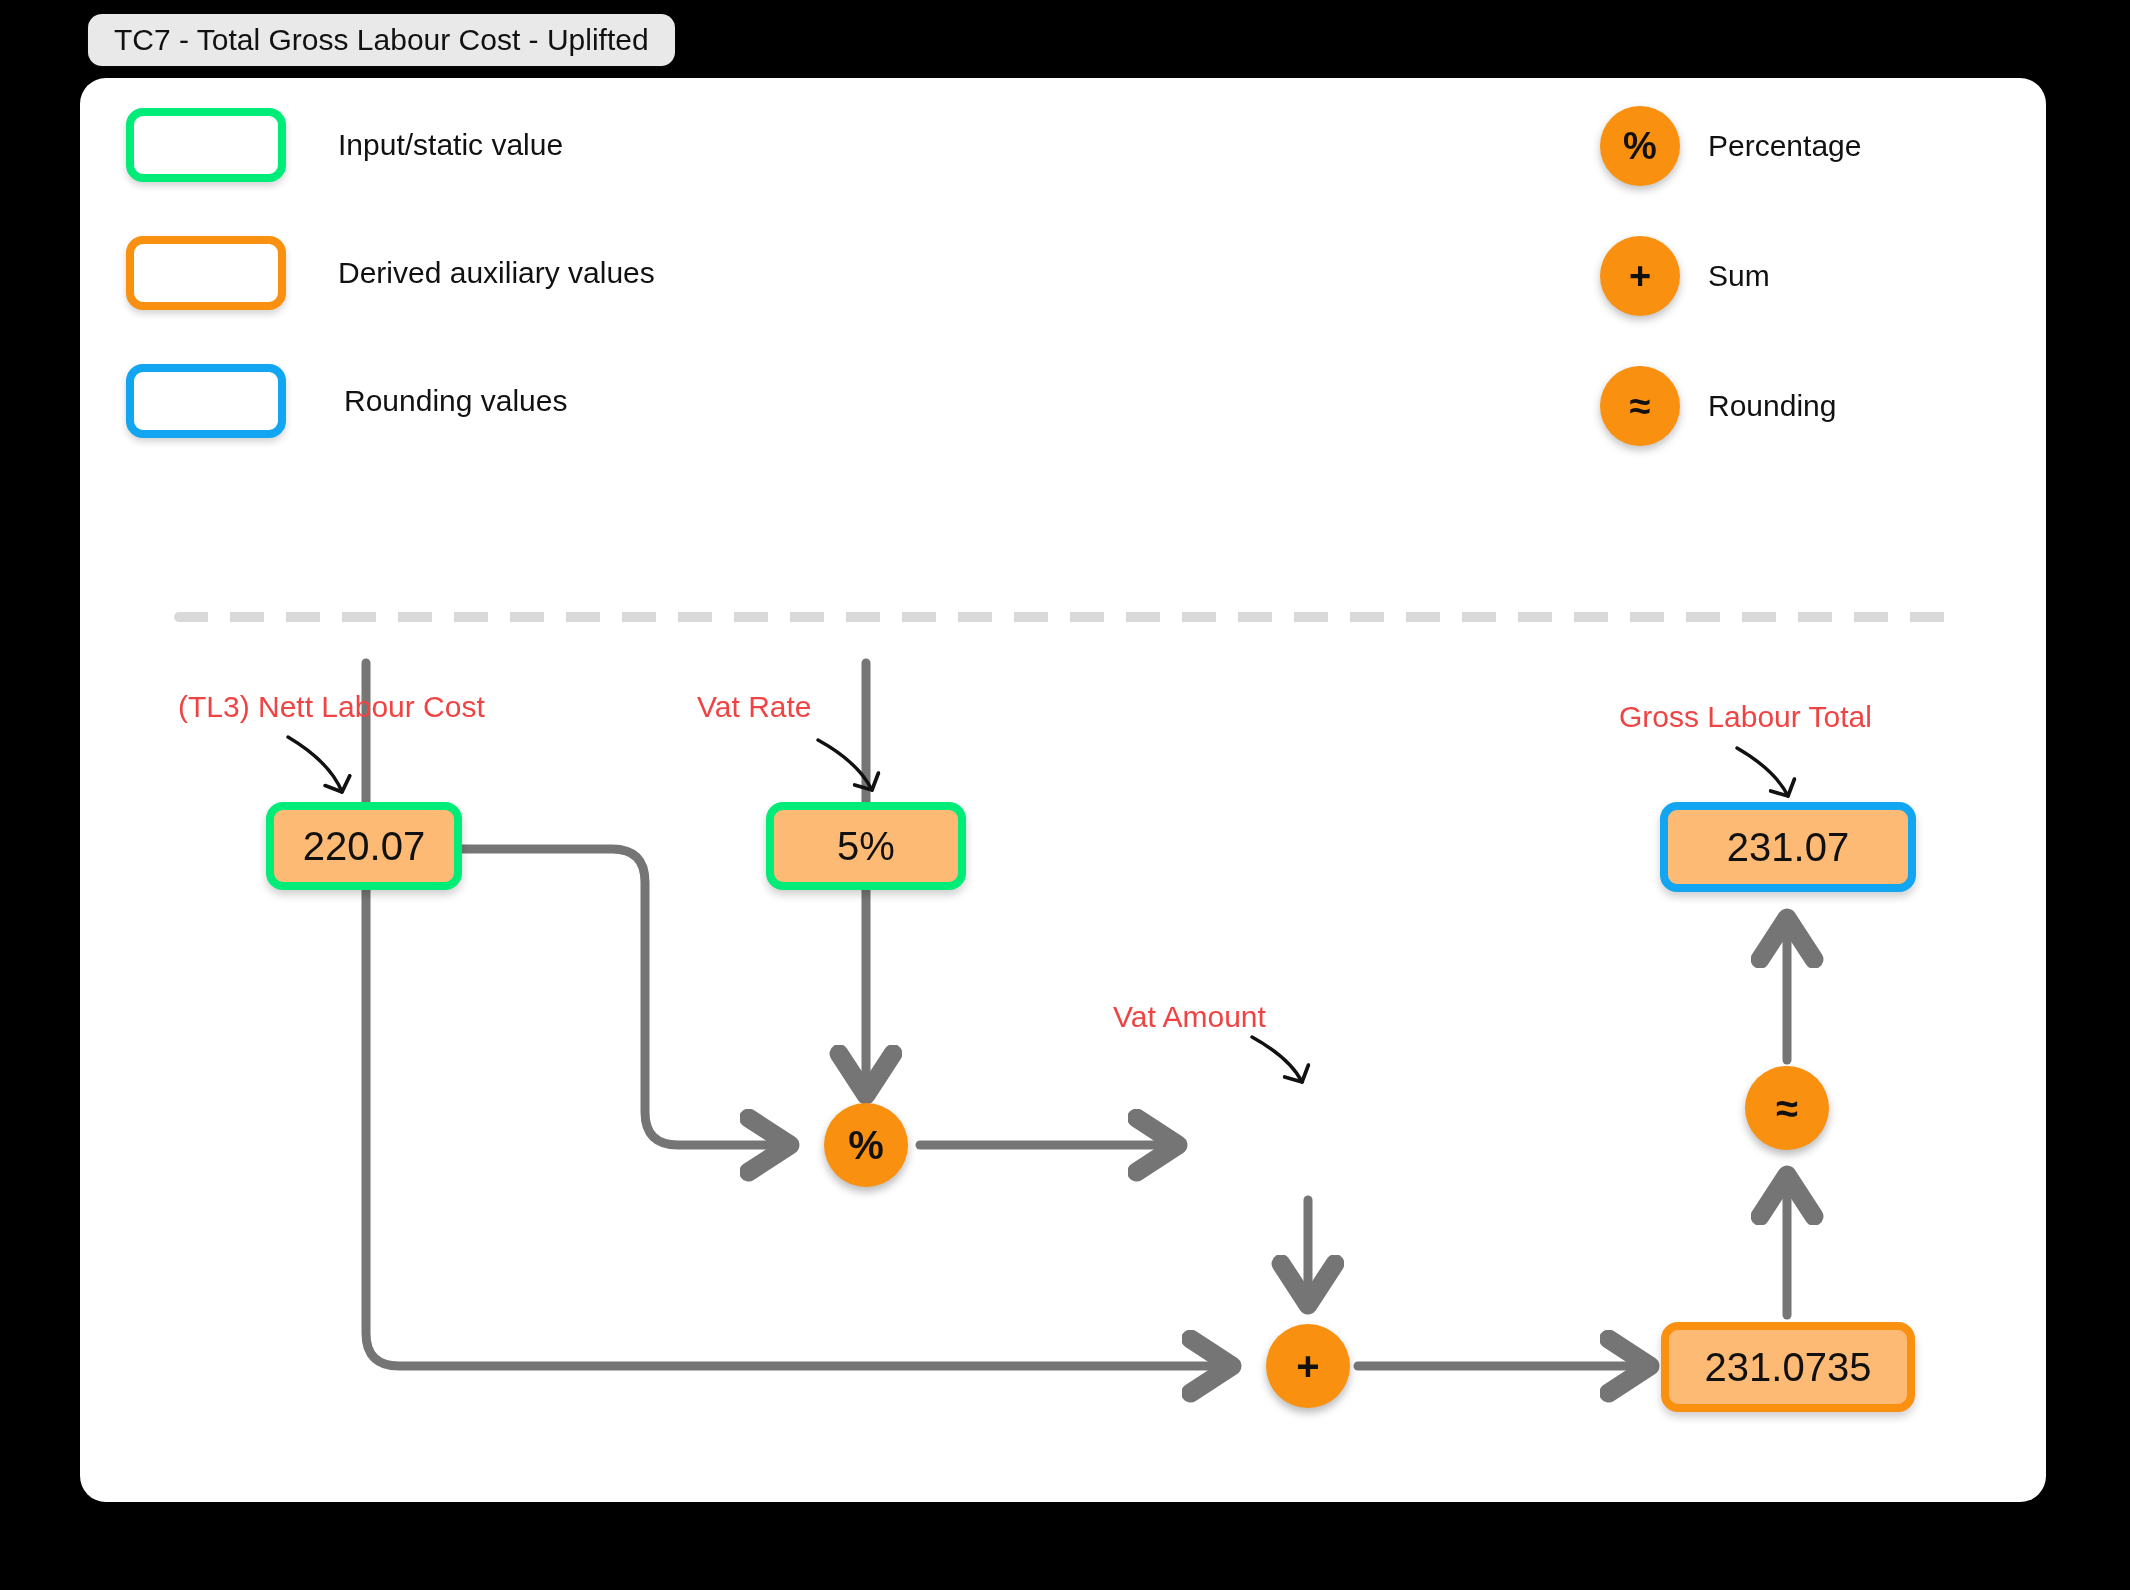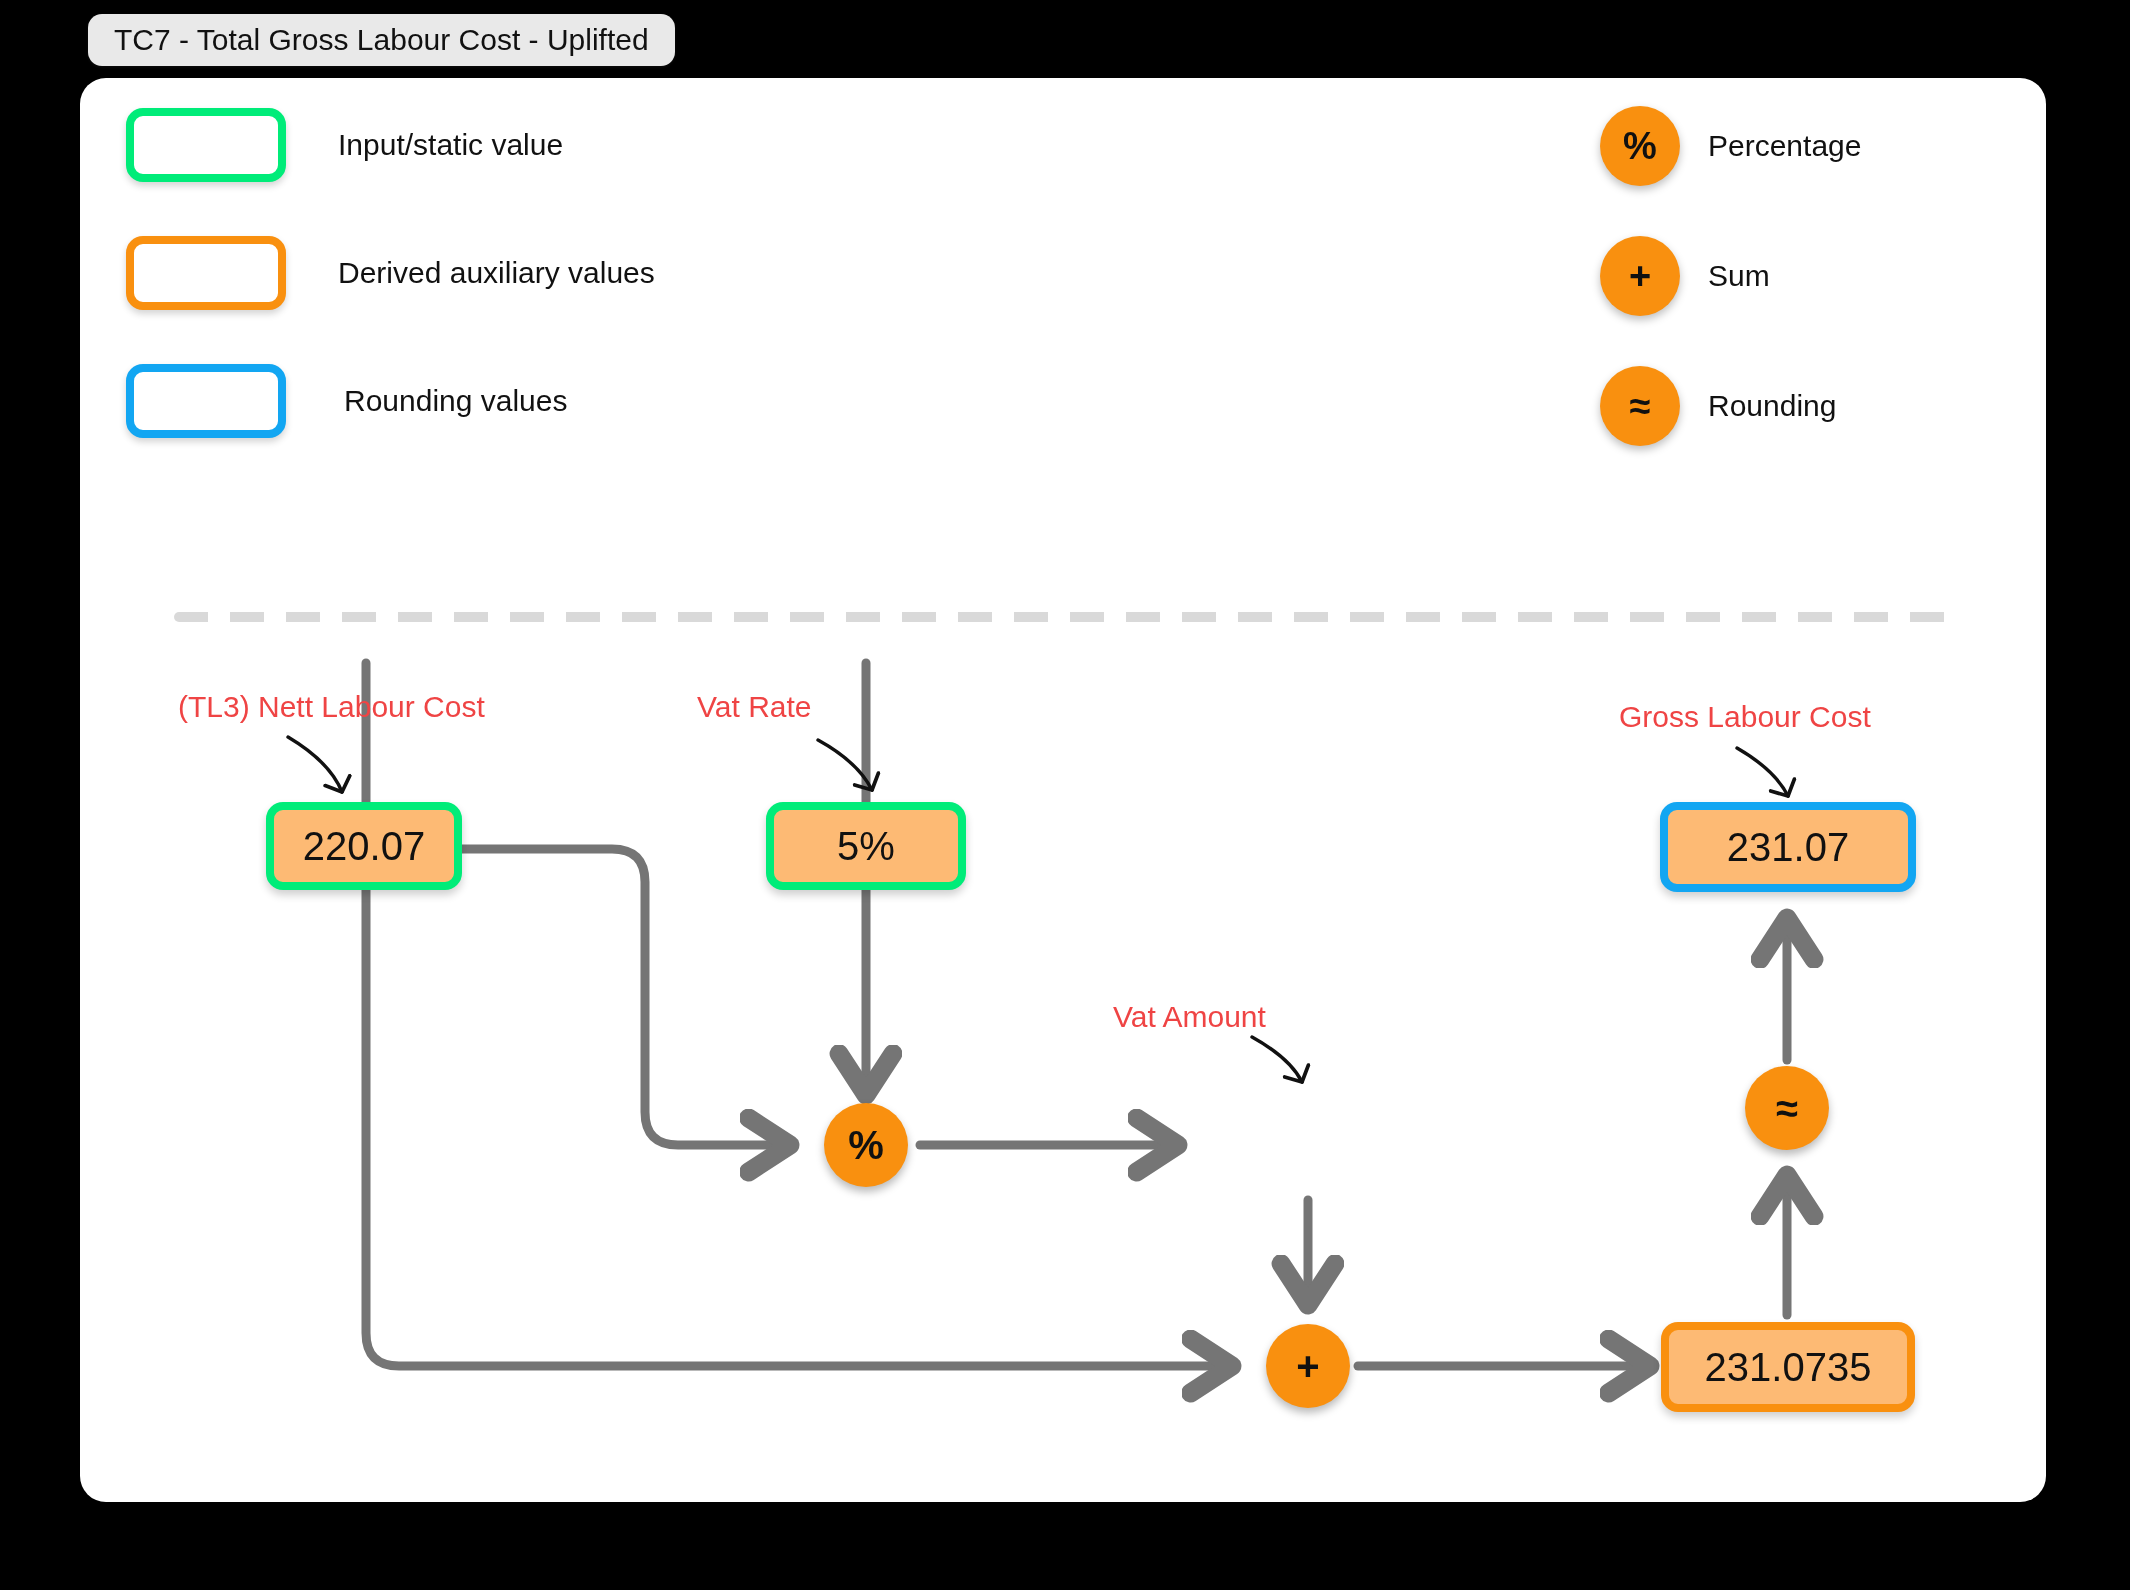--- a/index.html
+++ b/index.html
@@ -223,19 +223,19 @@
     </div>
 
     <div class="node orange" style="left:1661px; top:1322px; width:254px; height:90px;">
       <span>231.0735</span>
     </div>
 
     <div class="op" style="left:1745px; top:1066px;">
       <span>≈</span>
     </div>
 
-    <div class="ann" style="left:1619px; top:700px;">Gross Labour Cost</div>
+    <div class="ann" style="left:1619px; top:700px;">Gross Labour Total</div>
     <div class="node blue" style="left:1660px; top:802px; width:256px; height:90px;">
       <span>231.07</span>
     </div>
 
   </div>
 </div>
 
 </body></html>

